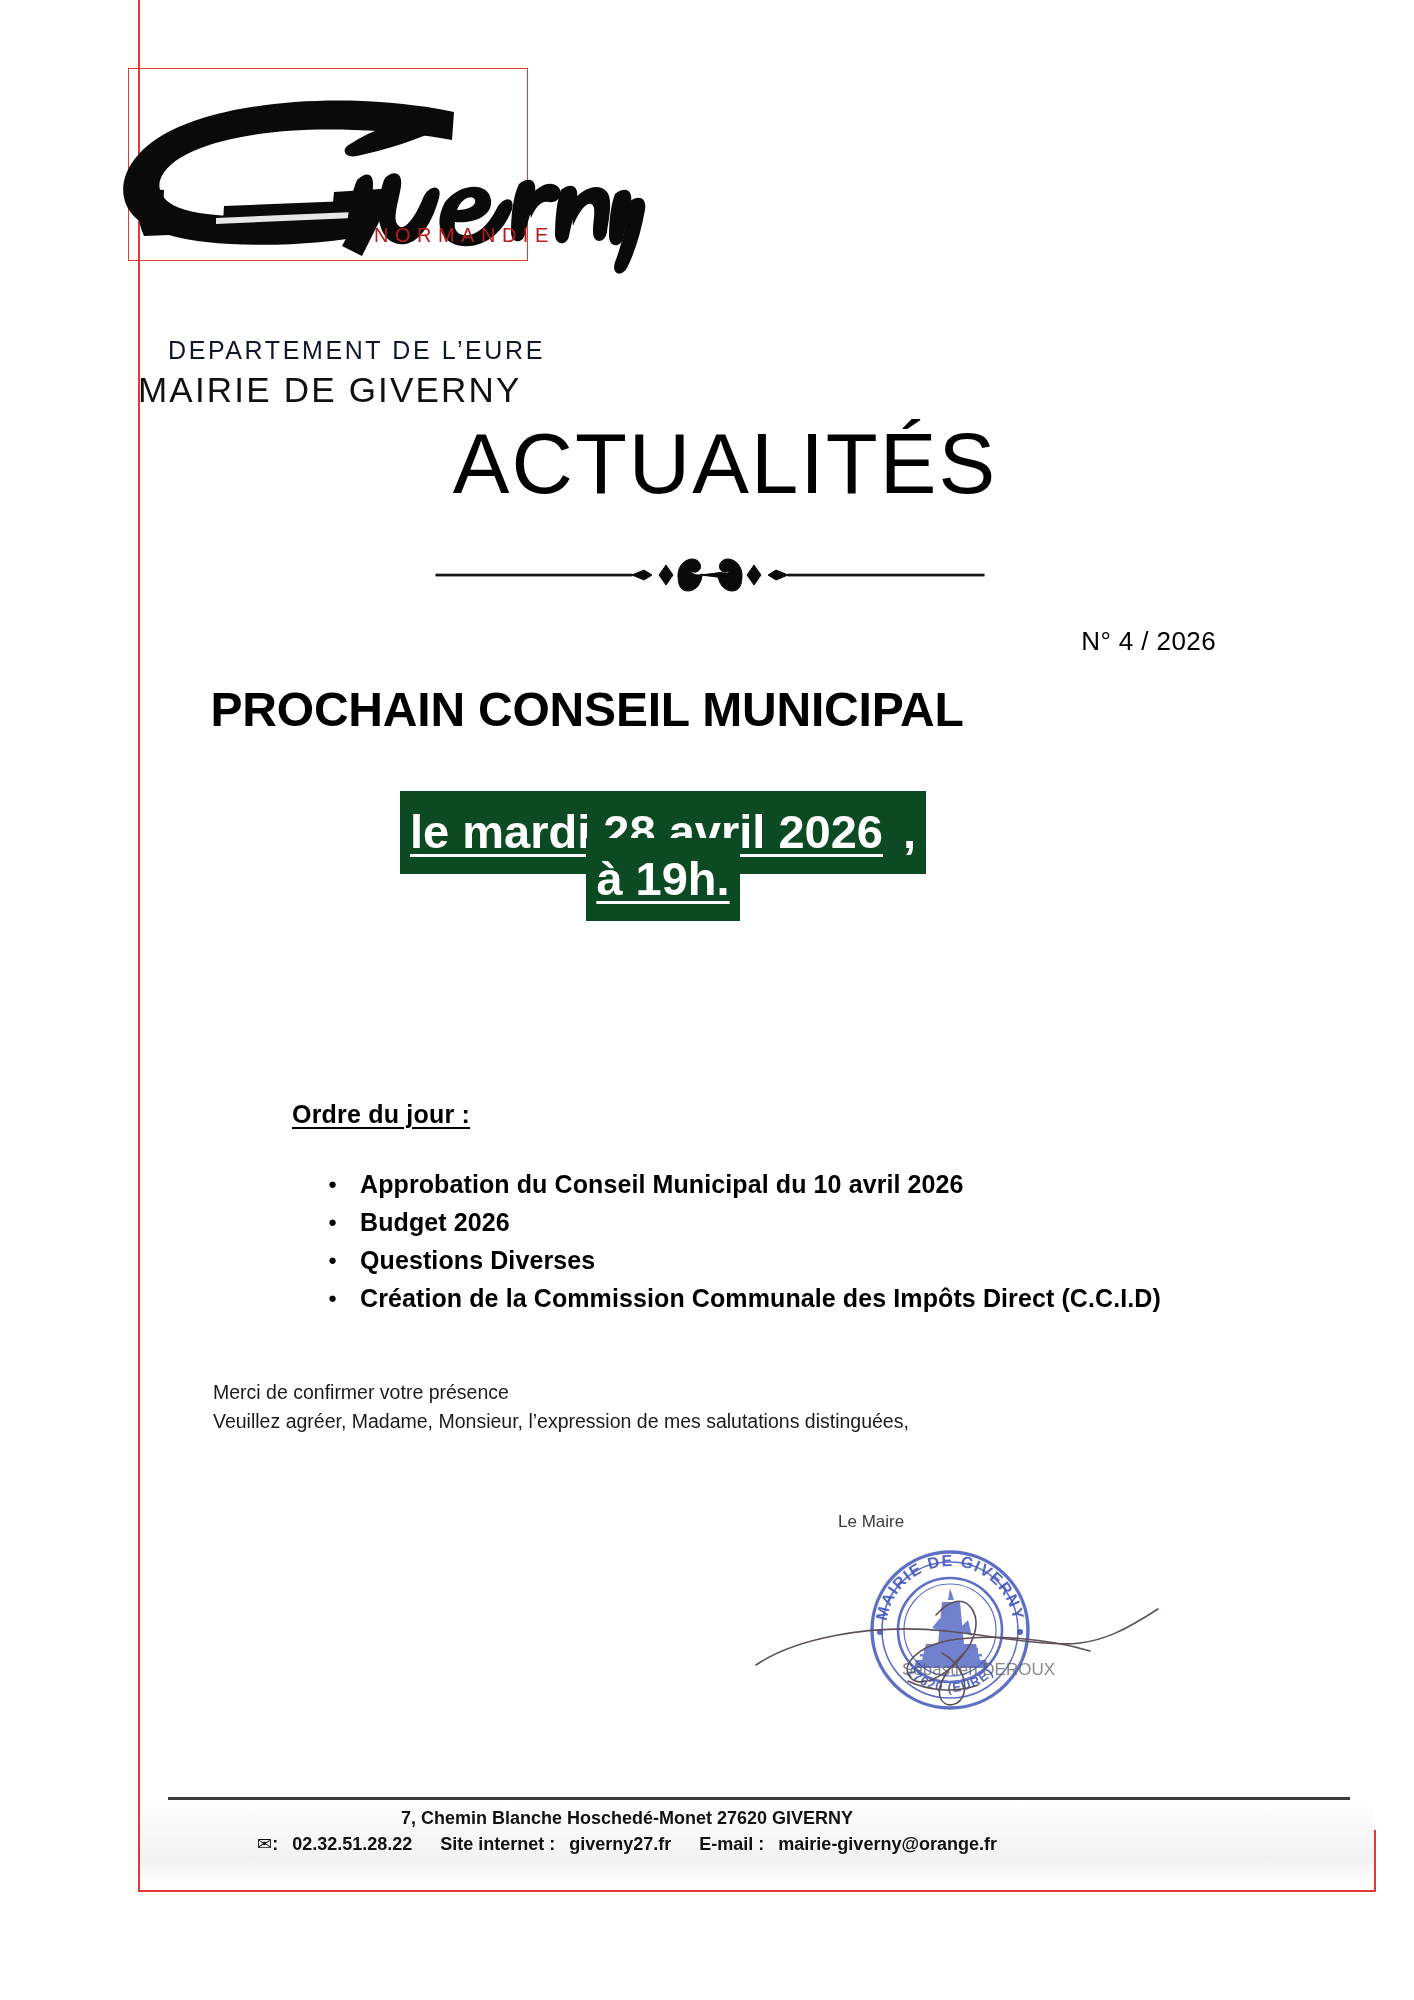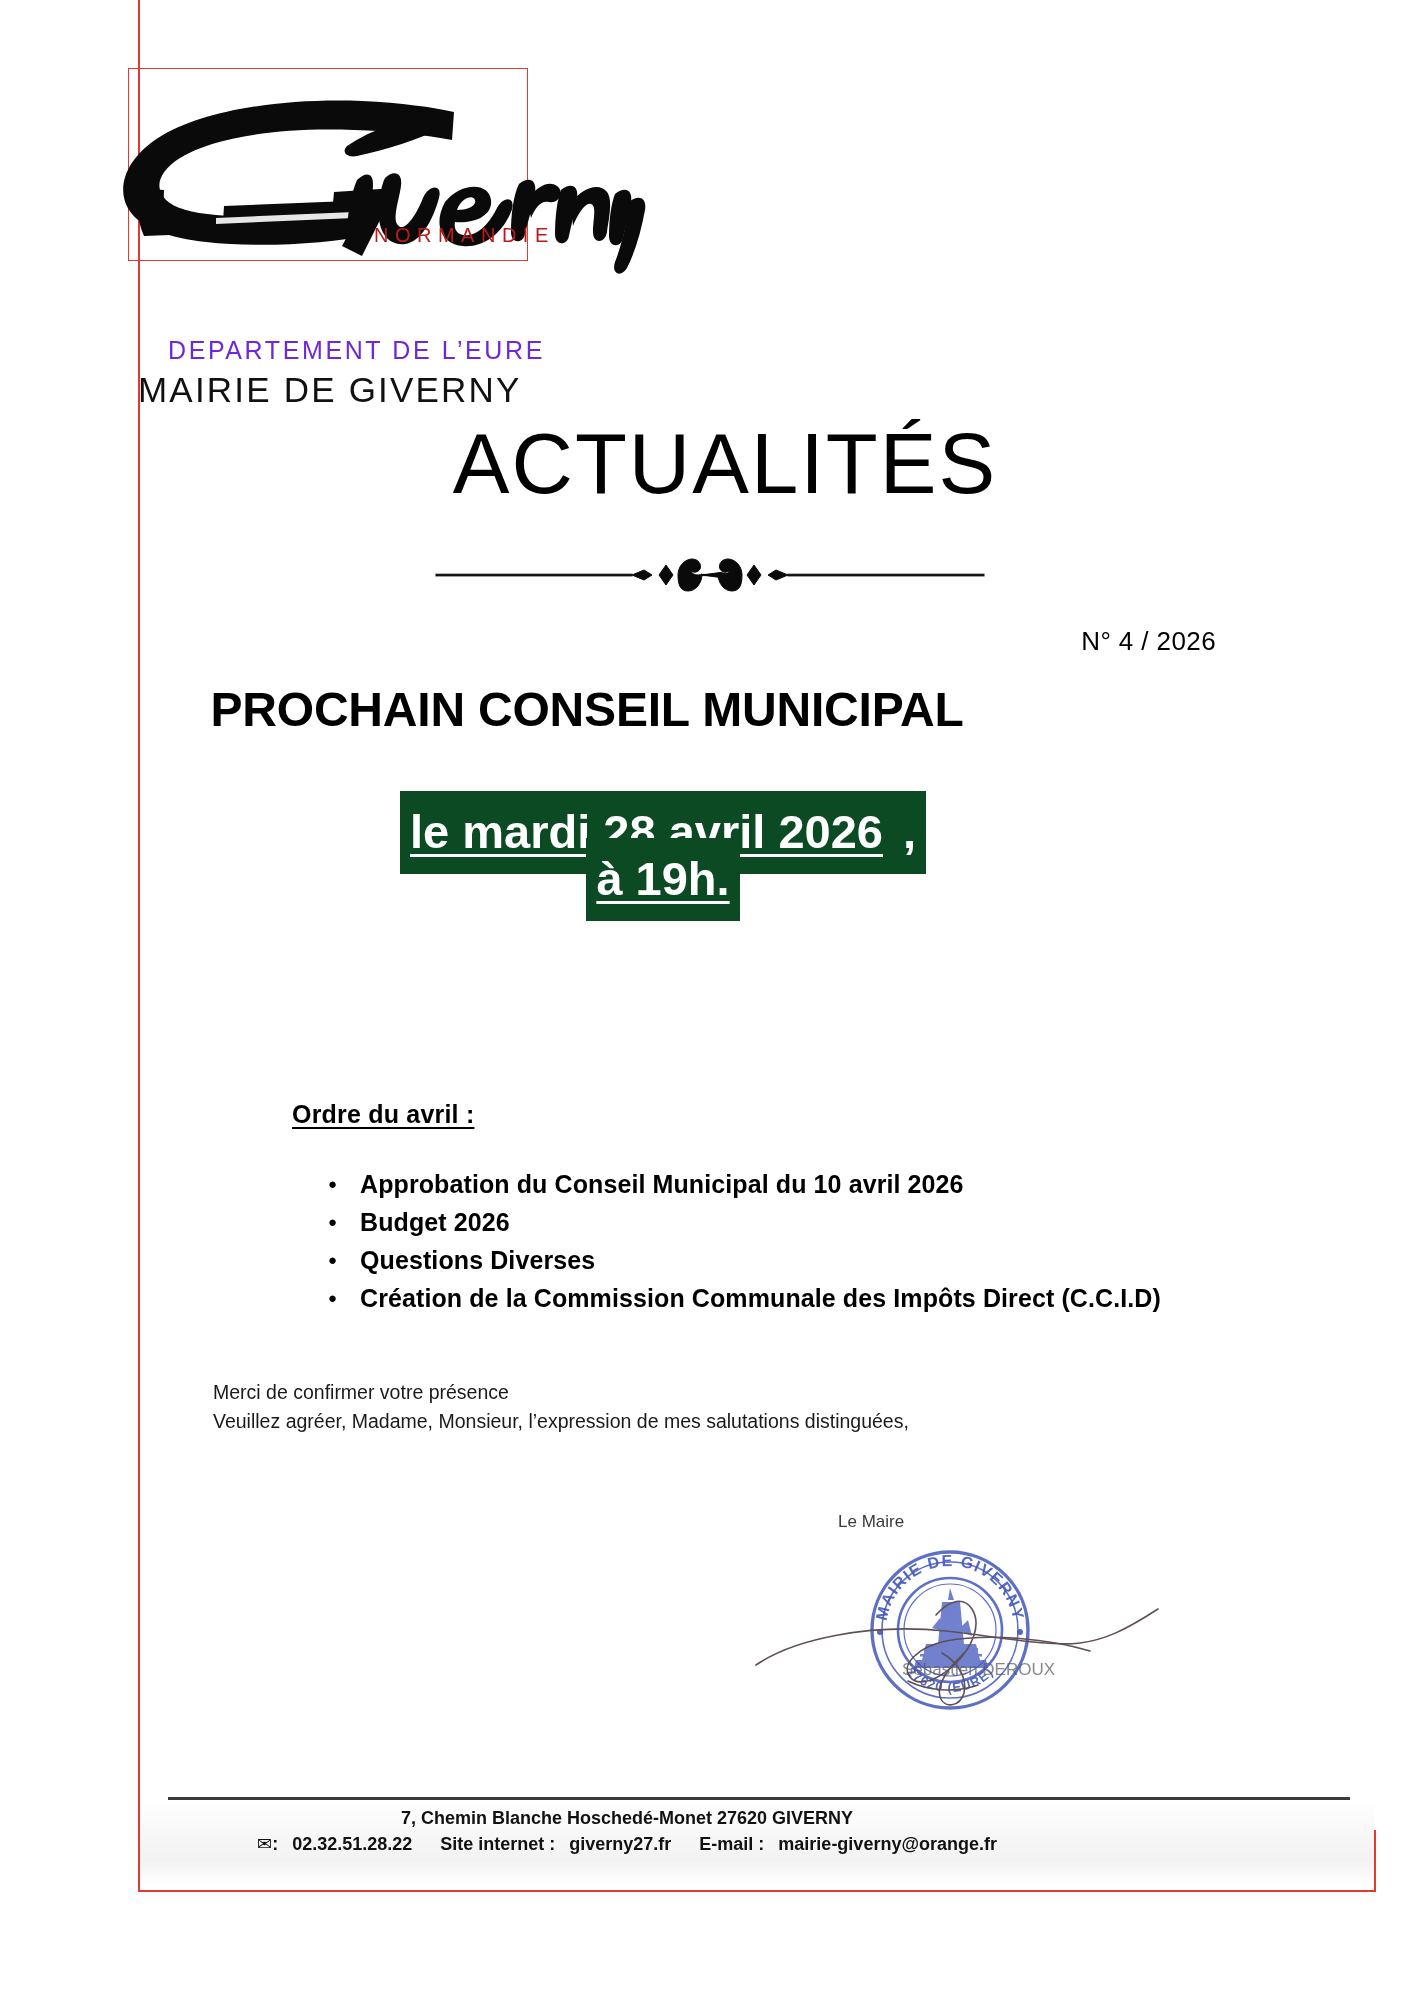--- a/index.html
+++ b/index.html
@@ -83,21 +83,21 @@
     color: #b91c1c;
     font-weight: 400;
   }
 
   #dept-line {
     position: absolute;
     left: 168px;
     top: 336px;
     font-size: 25px;
     letter-spacing: 2.6px;
-    color: #6d28d9;
+    color: #0f172a;
     font-weight: 400;
     white-space: nowrap;
   }
   #mairie-line {
     position: absolute;
     left: 138px;
     top: 370px;
     font-size: 35px;
     letter-spacing: 2.2px;
     color: #111111;
@@ -380,21 +380,21 @@
 <div id="issue-no">N° 4 / 2026</div>
 
 <div id="main-heading">PROCHAIN CONSEIL MUNICIPAL</div>
 
 <div id="date-block">
   <div id="date-line-1"><span class="hl">le mardi 28 avril 2026</span><span class="hl hl-nounderline">,</span></div>
   <div id="date-line-2"><span class="hl">à 19h.</span></div>
 </div>
 
 <div id="agenda">
-  <div id="agenda-title">Ordre du avril :</div>
+  <div id="agenda-title">Ordre du jour :</div>
   <ul id="agenda-list">
     <li>Approbation du Conseil Municipal du 10 avril 2026</li>
     <li>Budget 2026</li>
     <li>Questions Diverses</li>
     <li>Création de la Commission Communale des Impôts Direct (C.C.I.D)</li>
   </ul>
 </div>
 
 <div id="closing">
   <div>Merci de confirmer votre présence</div>

